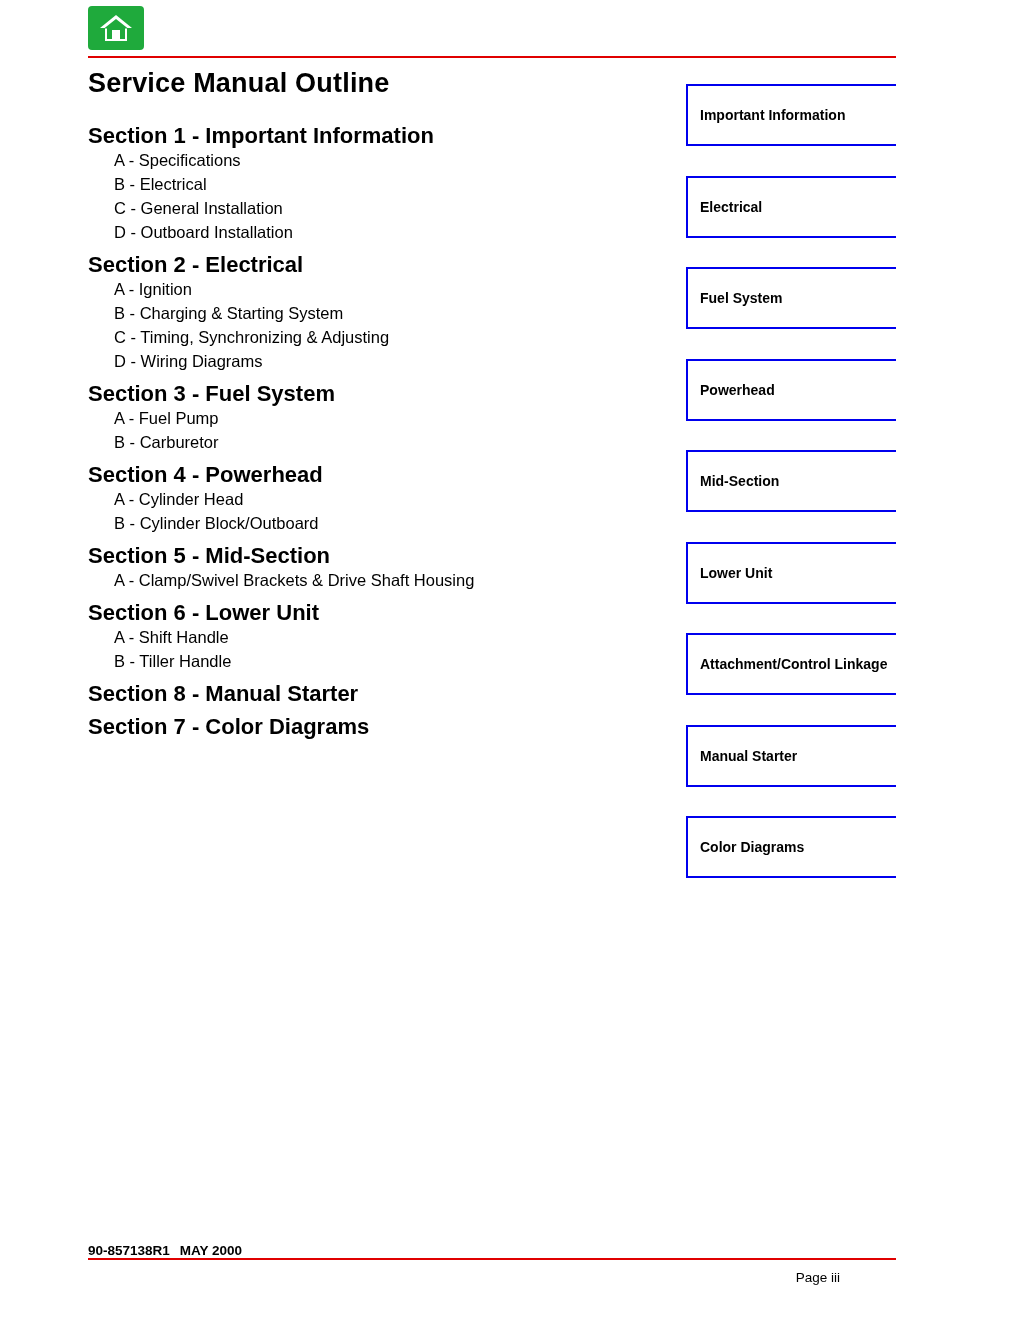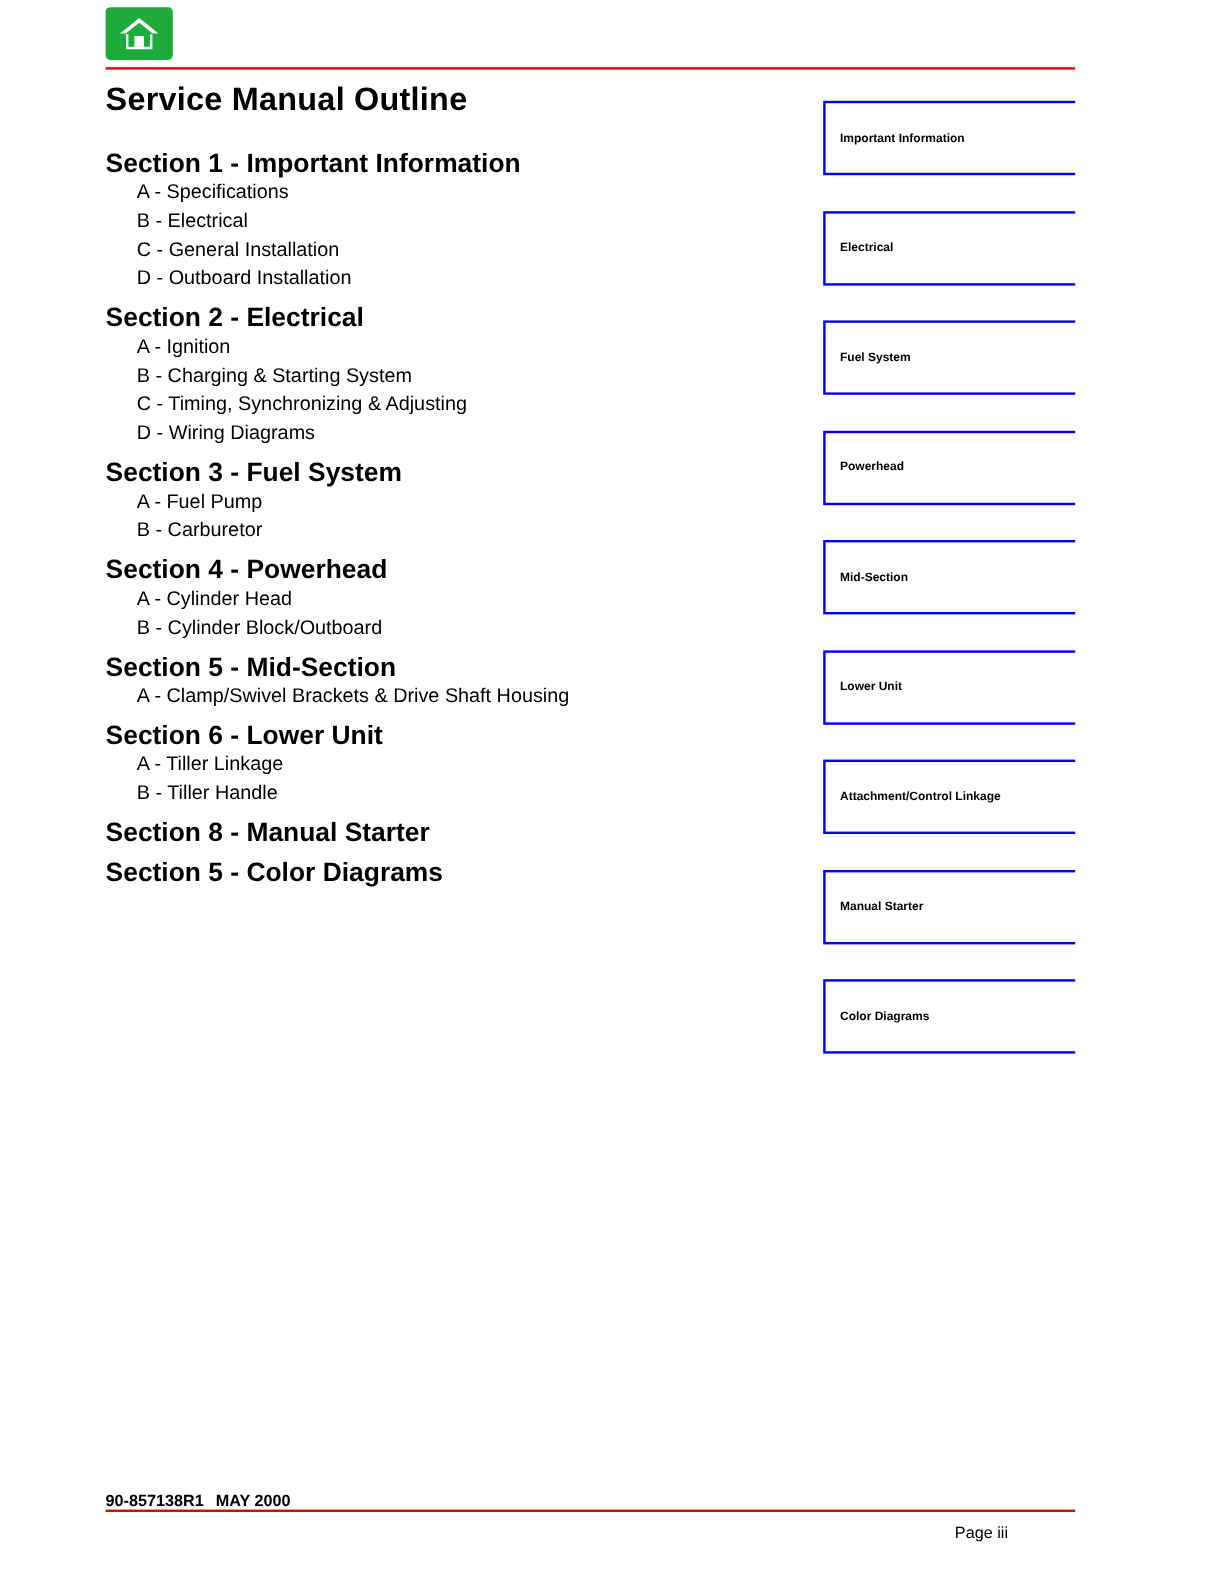--- a/index.html
+++ b/index.html
@@ -95,21 +95,21 @@
     top: 0;
     width: 218px;
     height: 62px;
     border: 2px solid #0000ee;
     box-sizing: border-box;
     display: flex;
     align-items: center;
     background: #ffffff;
   }
   .tab-label-box span {
-    font-size: 10px;
+    font-size: 14px;
     font-weight: bold;
     padding-left: 12px;
     white-space: nowrap;
   }
   .tab-number-box {
     position: absolute;
     left: 214px;
     top: -12px;
     width: 122px;
     height: 86px;
@@ -186,26 +186,26 @@
 
     <div class="sec-title">Section 4 - Powerhead</div>
     <div class="sub-item">A - Cylinder Head</div>
     <div class="sub-item">B - Cylinder Block/Outboard</div>
 
     <div class="sec-title">Section 5 - Mid-Section</div>
     <div class="sub-item">A - Clamp/Swivel Brackets &amp; Drive Shaft Housing</div>
 
     <div class="sec-title">Section 6 - Lower Unit</div>
 
-    <div class="sub-item">A - Tiller Linkage</div>
+    <div class="sub-item">A - Shift Handle</div>
     <div class="sub-item">B - Tiller Handle</div>
 
     <div class="sec-title">Section 8 - Manual Starter</div>
 
-    <div class="sec-title">Section 5 - Color Diagrams</div>
+    <div class="sec-title">Section 7 - Color Diagrams</div>
   </div>
 
   <div class="tabs">
 
     <div class="tab-row">
       <div class="tab-label-box">
         <span>Important Information</span>
       </div>
       <div class="tab-number-box">
         <span>1</span>

